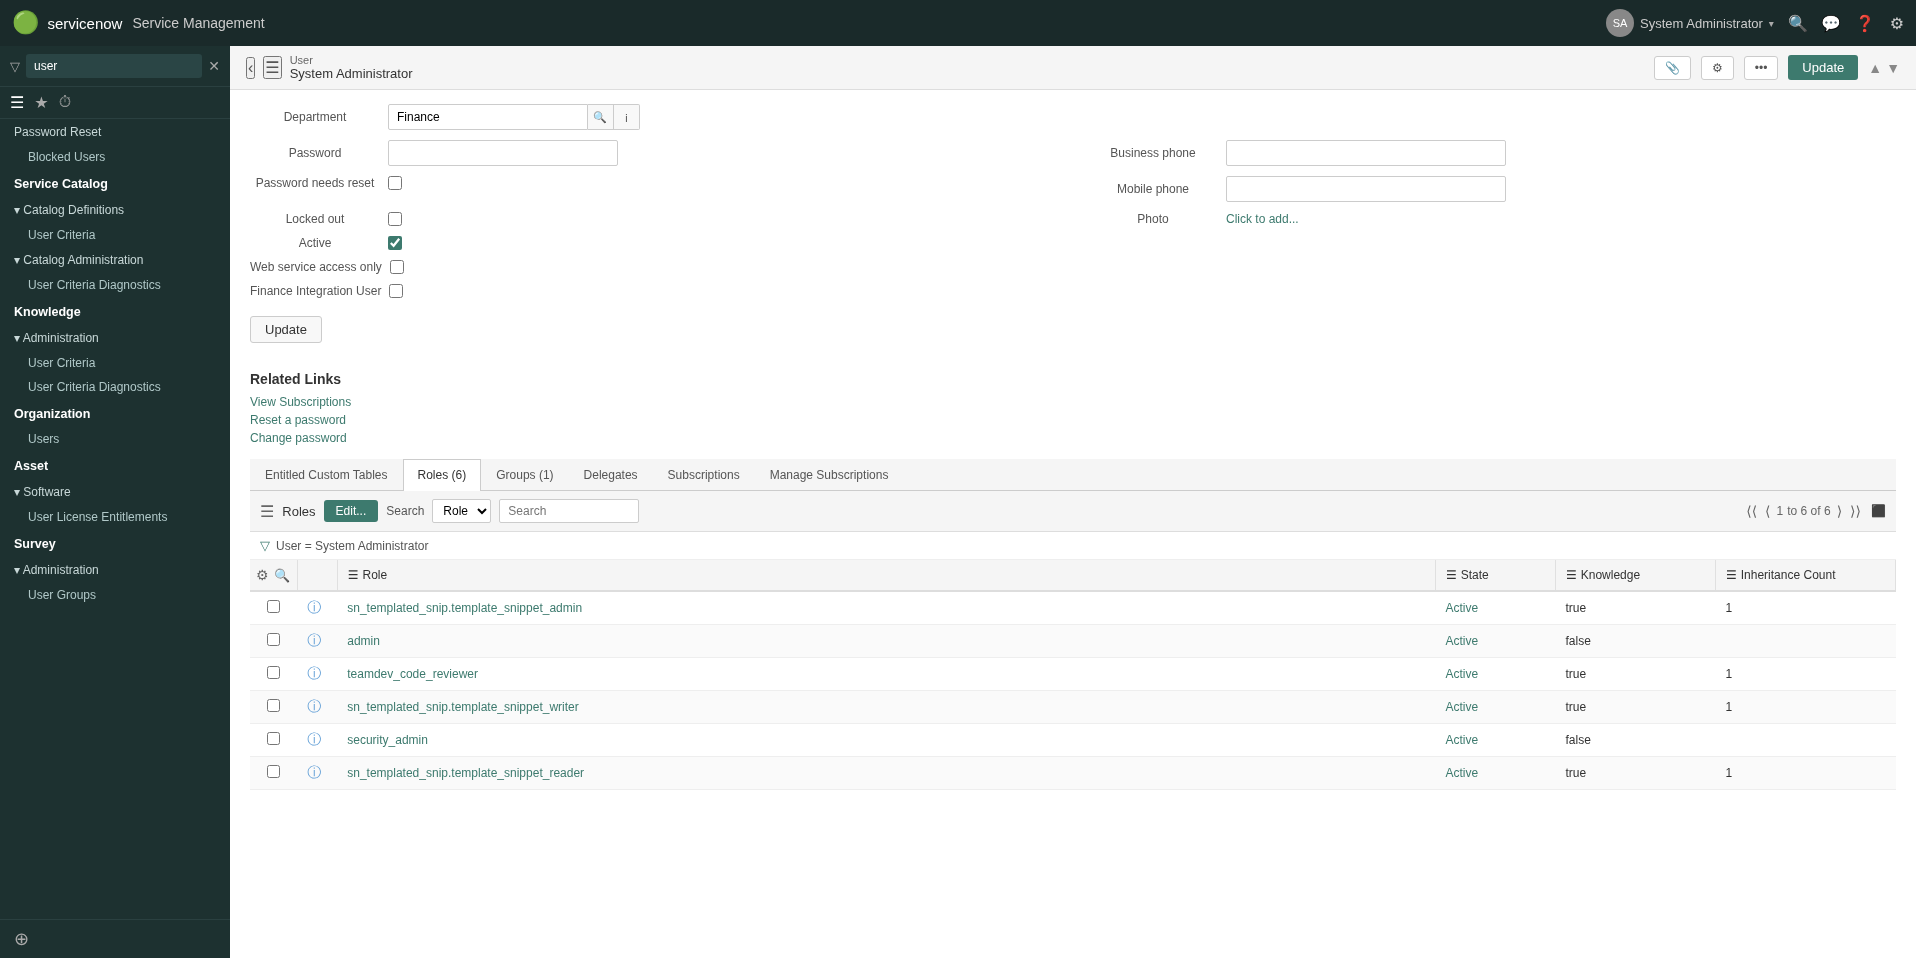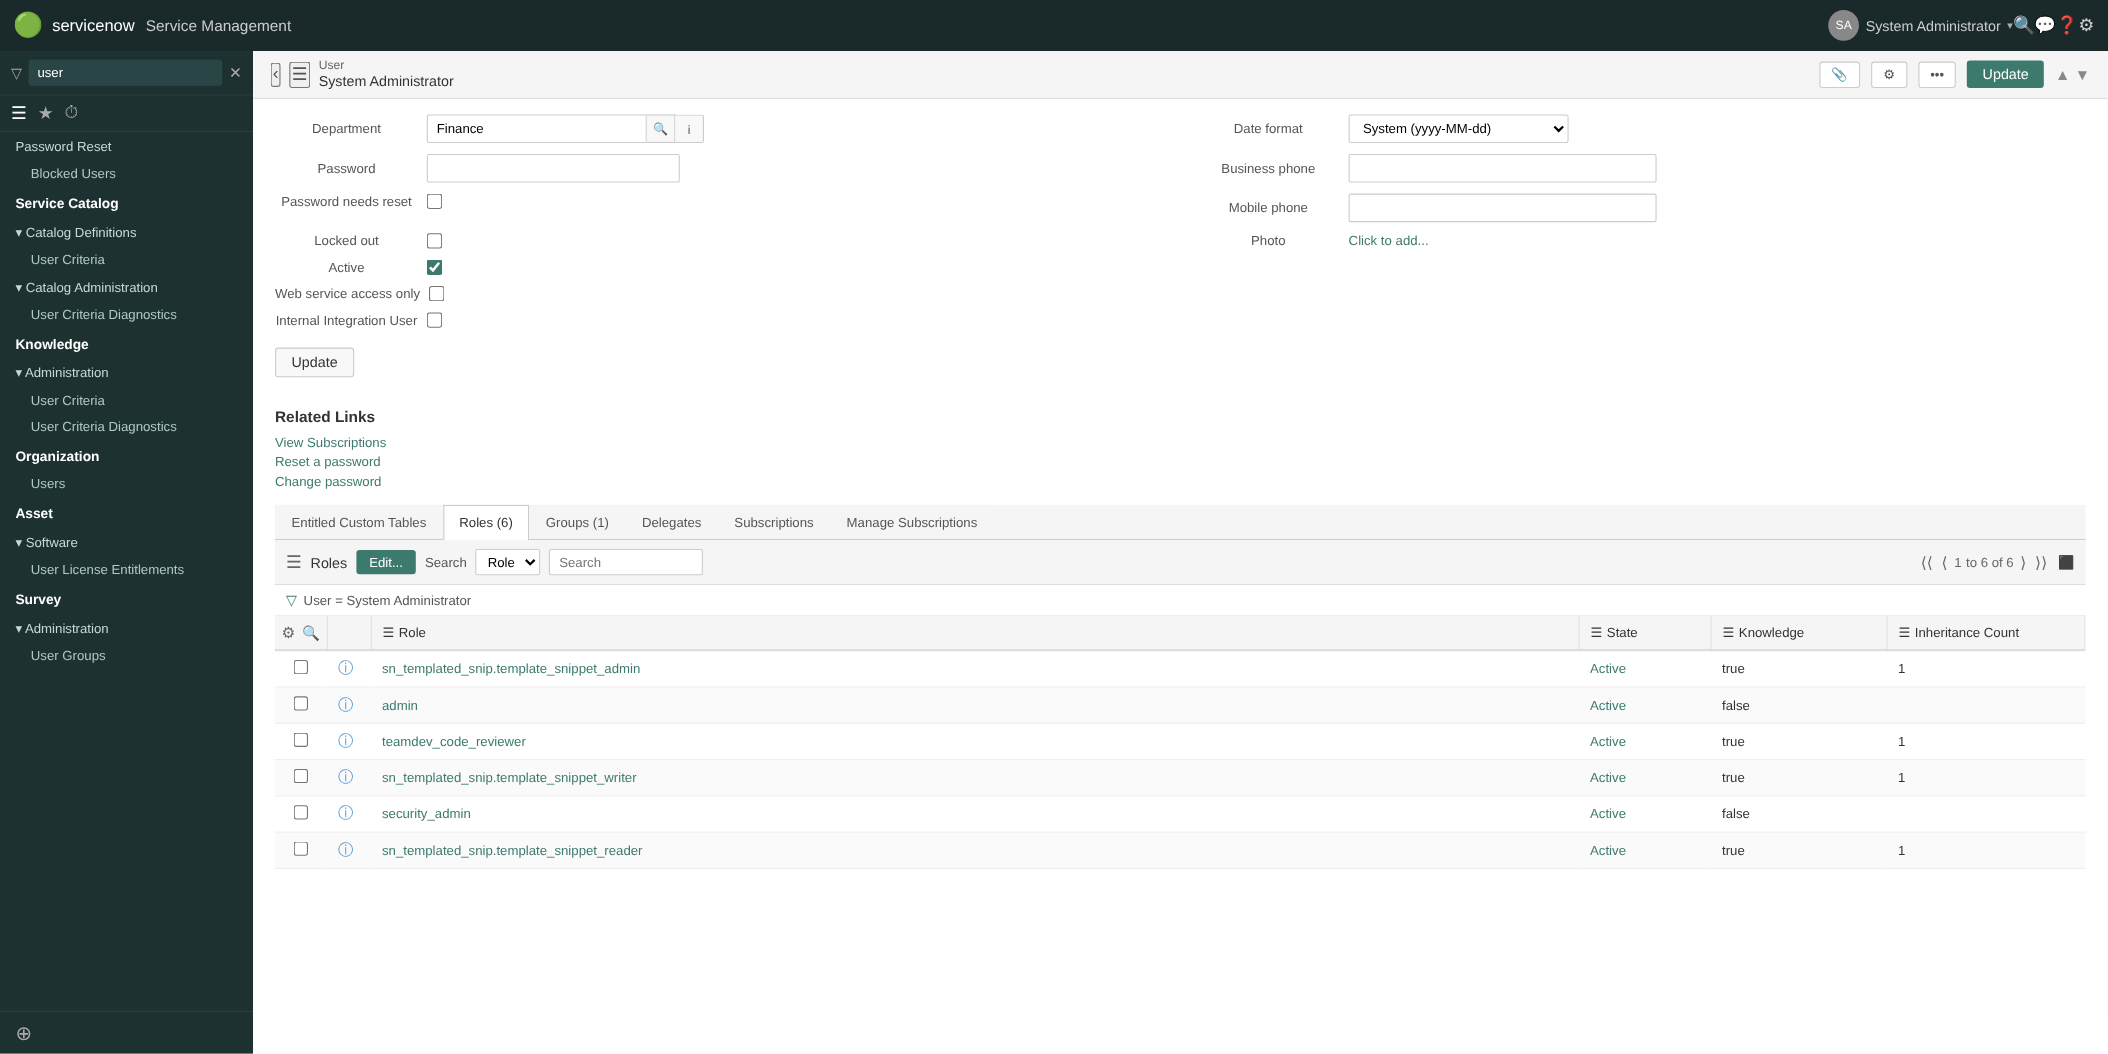--- a/index.html
+++ b/index.html
@@ -14,21 +14,21 @@
       padding: 0 12px;
       justify-content: space-between;
       position: fixed;
       top: 0; left: 0; right: 0;
       z-index: 100;
     }
     .top-nav-left { display: flex; align-items: center; gap: 10px; }
     .top-nav-logo { color: #fff; font-size: 18px; font-weight: bold; display: flex; align-items: center; gap: 8px; }
     .top-nav-logo .sn-logo { color: #62d84e; font-size: 22px; font-weight: 900; }
     .top-nav-title { color: #ccc; font-size: 14px; }
-    .top-nav-right { display: flex; align-items: center; color: #ccc; }
+    .top-nav-right { display: flex; align-items: center; gap: 14px; color: #ccc; }
     .top-nav-right .user-info { display: flex; align-items: center; gap: 6px; color: #ccc; font-size: 13px; }
     .top-nav-right .avatar { width: 28px; height: 28px; border-radius: 50%; background: #888; display: flex; align-items: center; justify-content: center; color: #fff; font-size: 11px; overflow: hidden; }
     .nav-icon { color: #ccc; font-size: 16px; cursor: pointer; }
 
     
     .main-layout {
       display: flex;
       margin-top: 46px;
       height: calc(958px - 46px);
     }
@@ -424,26 +424,20 @@
 
       <div class="form-row">
         <div class="form-col">
           <label class="form-label">Department</label>
           <div class="form-input-ref">
             <input type="text" class="form-input" value="Finance" style="">
             <div class="ref-btn" style="font-size:11px;color:#555;">🔍</div>
             <div class="info-btn" style="font-size:11px;color:#555;">ℹ</div>
           </div>
         </div>
-        <div class="form-col">
-          <label class="form-label">Date format</label>
-          <select class="form-select">
-            <option>System (yyyy-MM-dd)</option>
-          </select>
-        </div>
       </div>
 
       <div class="form-row">
         <div class="form-col">
           <label class="form-label">Password</label>
           <input type="password" class="form-input form-input-wide" style="">
         </div>
         <div class="form-col">
           <label class="form-label">Business phone</label>
           <input type="text" class="form-input form-input-full" style="">
@@ -483,21 +477,21 @@
       <div class="form-row">
         <div class="form-col">
           <label class="form-label">Web service access only</label>
           <input type="checkbox" class="form-checkbox" style="">
         </div>
         <div class="form-col"></div>
       </div>
 
       <div class="form-row">
         <div class="form-col">
-          <label class="form-label">Internal Integration User</label>
+          <label class="form-label">Finance Integration User</label>
           <input type="checkbox" class="form-checkbox" style="">
         </div>
         <div class="form-col"></div>
       </div>
 
       <div style="margin: 10px 0 14px;">
         <button class="form-update-btn">Update</button>
       </div>
 
       <div class="related-links">

